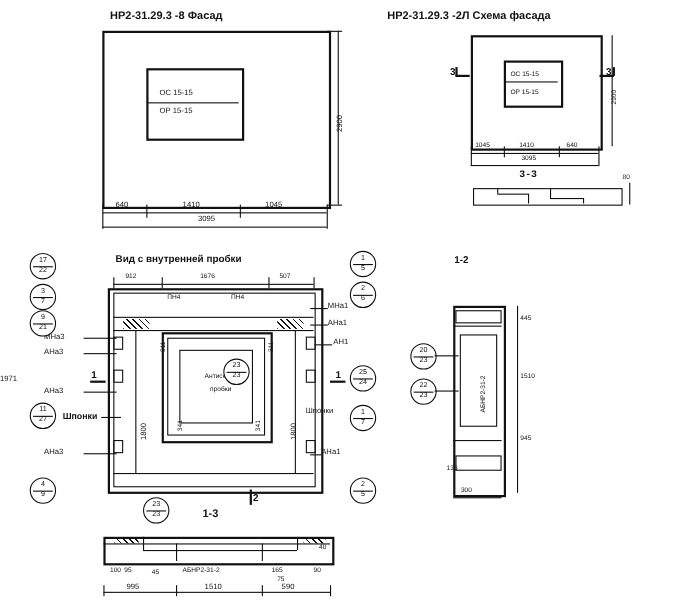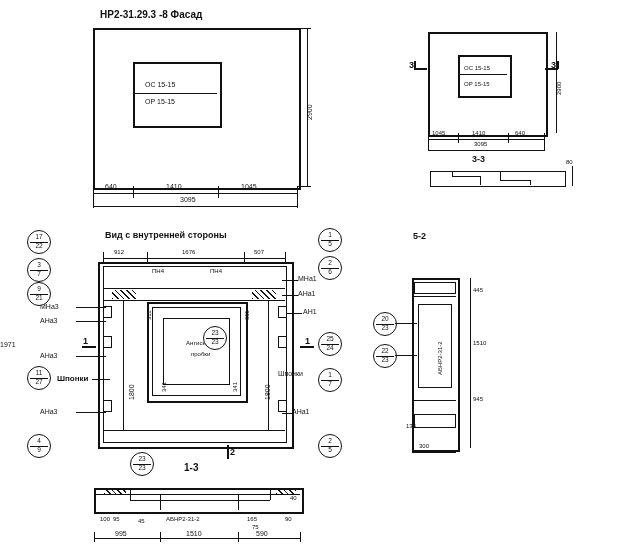--- a/index.html
+++ b/index.html
@@ -49,20 +49,21 @@
   <div class="t s7" style="left:105px;top:183px;">640</div>
   <div class="t s7" style="left:166px;top:183px;">1410</div>
   <div class="t s7" style="left:241px;top:183px;">1045</div>
   <div class="t s7" style="left:180px;top:196px;">3095</div>
 
   <div class="ln v" style="left:307px;top:28px;height:158px;"></div>
   <div class="ln h" style="left:297px;top:28px;width:14px;"></div>
   <div class="ln h" style="left:297px;top:186px;width:14px;"></div>
   <div class="t s7 vert" style="left:306px;top:120px;">2900</div>
 
+  <div class="t b s10" style="left:352px;top:10px;">НР2-31.29.3 -2Л Схема фасада</div>
 
   <div class="box2" style="left:428px;top:32px;width:116px;height:101px;"></div>
   <div class="box2" style="left:458px;top:55px;width:50px;height:39px;"></div>
   <div class="ln h" style="left:459px;top:74px;width:48px;"></div>
   <div class="t s6" style="left:464px;top:65px;">ОС 15-15</div>
   <div class="t s6" style="left:464px;top:81px;">ОР 15-15</div>
 
   <div class="t s9 b" style="left:409px;top:61px;">3</div>
   <div class="ln h2" style="left:414px;top:68px;width:13px;"></div>
   <div class="ln v2" style="left:414px;top:61px;height:8px;"></div>
@@ -77,32 +78,32 @@
   <div class="ln v" style="left:544px;top:133px;height:18px;"></div>
   <div class="ln h" style="left:428px;top:150px;width:116px;"></div>
   <div class="t s6" style="left:432px;top:130px;">1045</div>
   <div class="t s6" style="left:472px;top:130px;">1410</div>
   <div class="t s6" style="left:515px;top:130px;">640</div>
   <div class="t s6" style="left:474px;top:141px;">3095</div>
 
   <div class="ln v" style="left:556px;top:32px;height:101px;"></div>
   <div class="t s6 vert" style="left:556px;top:95px;">2900</div>
 
-  <div class="t b s9" style="left:472px;top:155px;">3-3</div>
+  <div class="t b s9" style="left:472px;top:155px;font-family:Liberation Mono, monospace;">3-3</div>
   <div class="box" style="left:430px;top:171px;width:134px;height:14px;"></div>
   <div class="ln h" style="left:452px;top:176px;width:28px;"></div>
   <div class="ln v" style="left:452px;top:171px;height:5px;"></div>
   <div class="ln v" style="left:480px;top:176px;height:9px;"></div>
   <div class="ln h" style="left:500px;top:180px;width:30px;"></div>
   <div class="ln v" style="left:500px;top:171px;height:9px;"></div>
   <div class="ln v" style="left:530px;top:180px;height:5px;"></div>
   <div class="ln v" style="left:572px;top:166px;height:20px;"></div>
   <div class="t s6" style="left:566px;top:159px;">80</div>
 
-  <div class="t b s9" style="left:105px;top:231px;">Вид с внутренней стороны</div>
+  <div class="t b s9" style="left:105px;top:231px;">Вид с внутренней пробки</div>
 
   <div class="box2" style="left:98px;top:262px;width:192px;height:183px;"></div>
   <div class="box" style="left:103px;top:266px;width:182px;height:175px;"></div>
 
   <div class="ln h" style="left:103px;top:288px;width:182px;"></div>
   <div class="ln h" style="left:103px;top:300px;width:182px;"></div>
   <div class="ln h" style="left:103px;top:430px;width:182px;"></div>
 
   <div class="box2" style="left:147px;top:302px;width:97px;height:97px;"></div>
   <div class="box" style="left:152px;top:307px;width:87px;height:87px;"></div>
@@ -224,21 +225,21 @@
     <span>23</span>
     <span class="cd"></span>
     <span>23</span>
   </div>
   <div class="circ" style="left:130px;top:452px;width:22px;height:22px;">
     <span>23</span>
     <span class="cd"></span>
     <span>23</span>
   </div>
 
-  <div class="t b s9" style="left:413px;top:232px;">5-2</div>
+  <div class="t b s9" style="left:413px;top:232px;">1-2</div>
 
   <div class="box2" style="left:412px;top:278px;width:44px;height:170px;"></div>
   <div class="box" style="left:414px;top:282px;width:40px;height:10px;"></div>
   <div class="box" style="left:418px;top:304px;width:32px;height:82px;"></div>
   <div class="box" style="left:414px;top:414px;width:40px;height:12px;"></div>
   <div class="ln h" style="left:412px;top:296px;width:44px;"></div>
   <div class="ln h" style="left:412px;top:400px;width:44px;"></div>
   <div class="t s6 vert" style="left:437px;top:375px;">АБНР2-31-2</div>
 
   <div class="ln v" style="left:470px;top:278px;height:170px;"></div>

